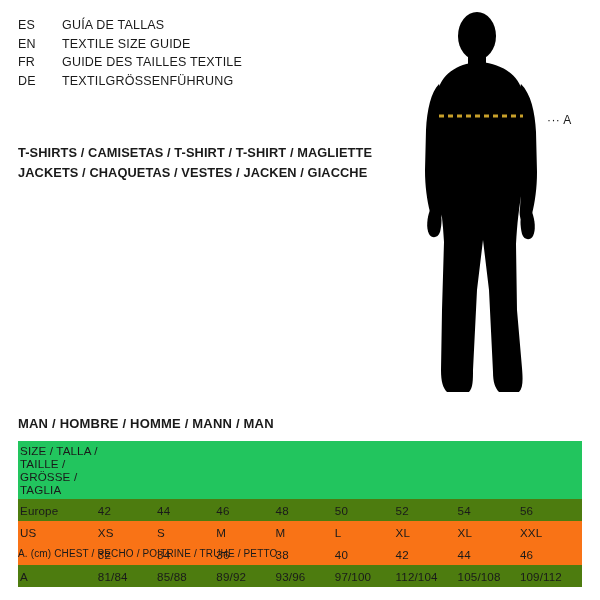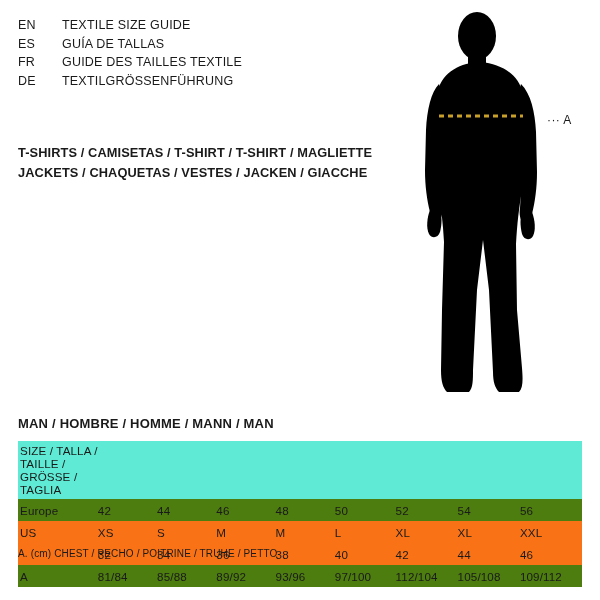--- a/index.html
+++ b/index.html
@@ -91,21 +91,21 @@
     width: 564px;
     border-collapse: collapse;
     font-size: 11.6px;
   }
   table.size-table td {
     padding: 3px 0 3px 0;
     height: 16px;
     vertical-align: middle;
     letter-spacing: 0.15px;
   }
-  .row-head td { background: #5eead4; font-weight: normal; }
+  .row-head td { background: #22c55e; font-weight: normal; }
   .row-alt td { background: #f97316; }
   .row-plain td { background: #4d7c0f; }
   .col-label { width: 86px; padding-left: 2px !important; }
   .size-table td.val { width: 68px; }
 
   .footnote {
     position: absolute;
     left: 18px;
     top: 548px;
     font-size: 10px;
@@ -113,26 +113,26 @@
     letter-spacing: 0.15px;
   }
 </style>
 </head>
 <body>
 
 <div class="page">
 
   <div class="lang-block">
     <div class="lang-row">
+      <span class="lang-code">ES</span>
+      <span class="lang-title">GUÍA DE TALLAS</span>
+    </div>
+    <div class="lang-row">
       <span class="lang-code">EN</span>
       <span class="lang-title">TEXTILE SIZE GUIDE</span>
-    </div>
-    <div class="lang-row">
-      <span class="lang-code">ES</span>
-      <span class="lang-title">GUÍA DE TALLAS</span>
     </div>
     <div class="lang-row">
       <span class="lang-code">FR</span>
       <span class="lang-title">GUIDE DES TAILLES TEXTILE</span>
     </div>
     <div class="lang-row">
       <span class="lang-code">DE</span>
       <span class="lang-title">TEXTILGRÖSSENFÜHRUNG</span>
     </div>
   </div>

